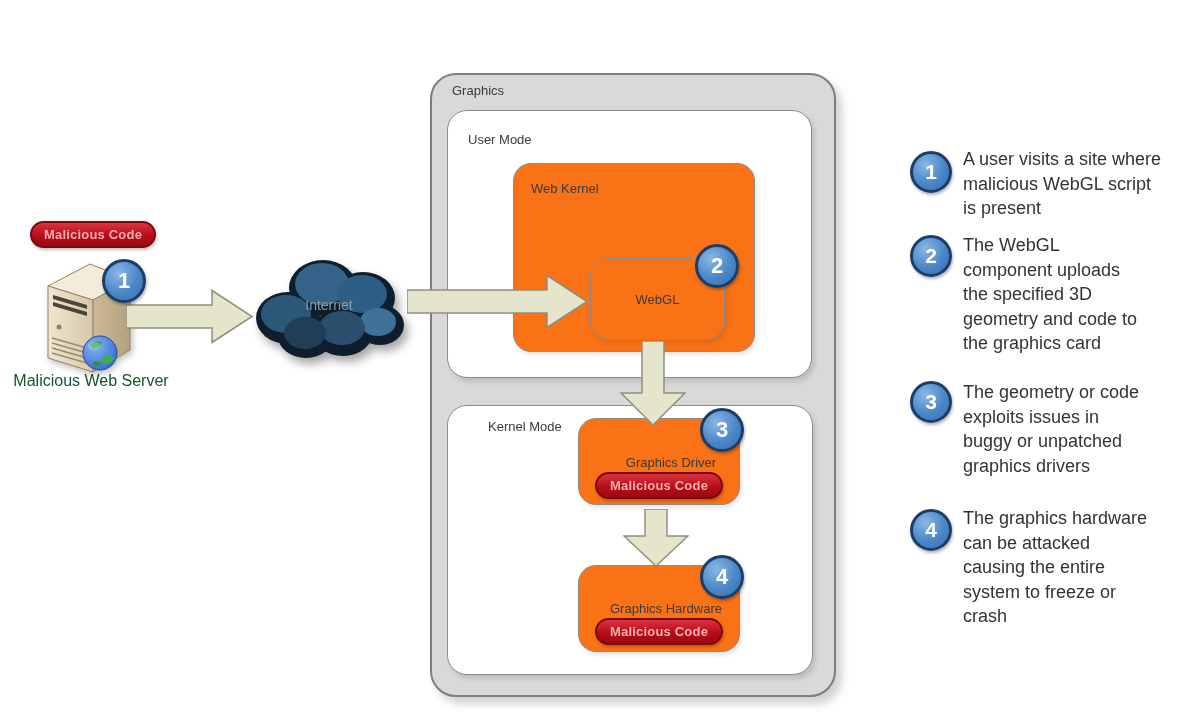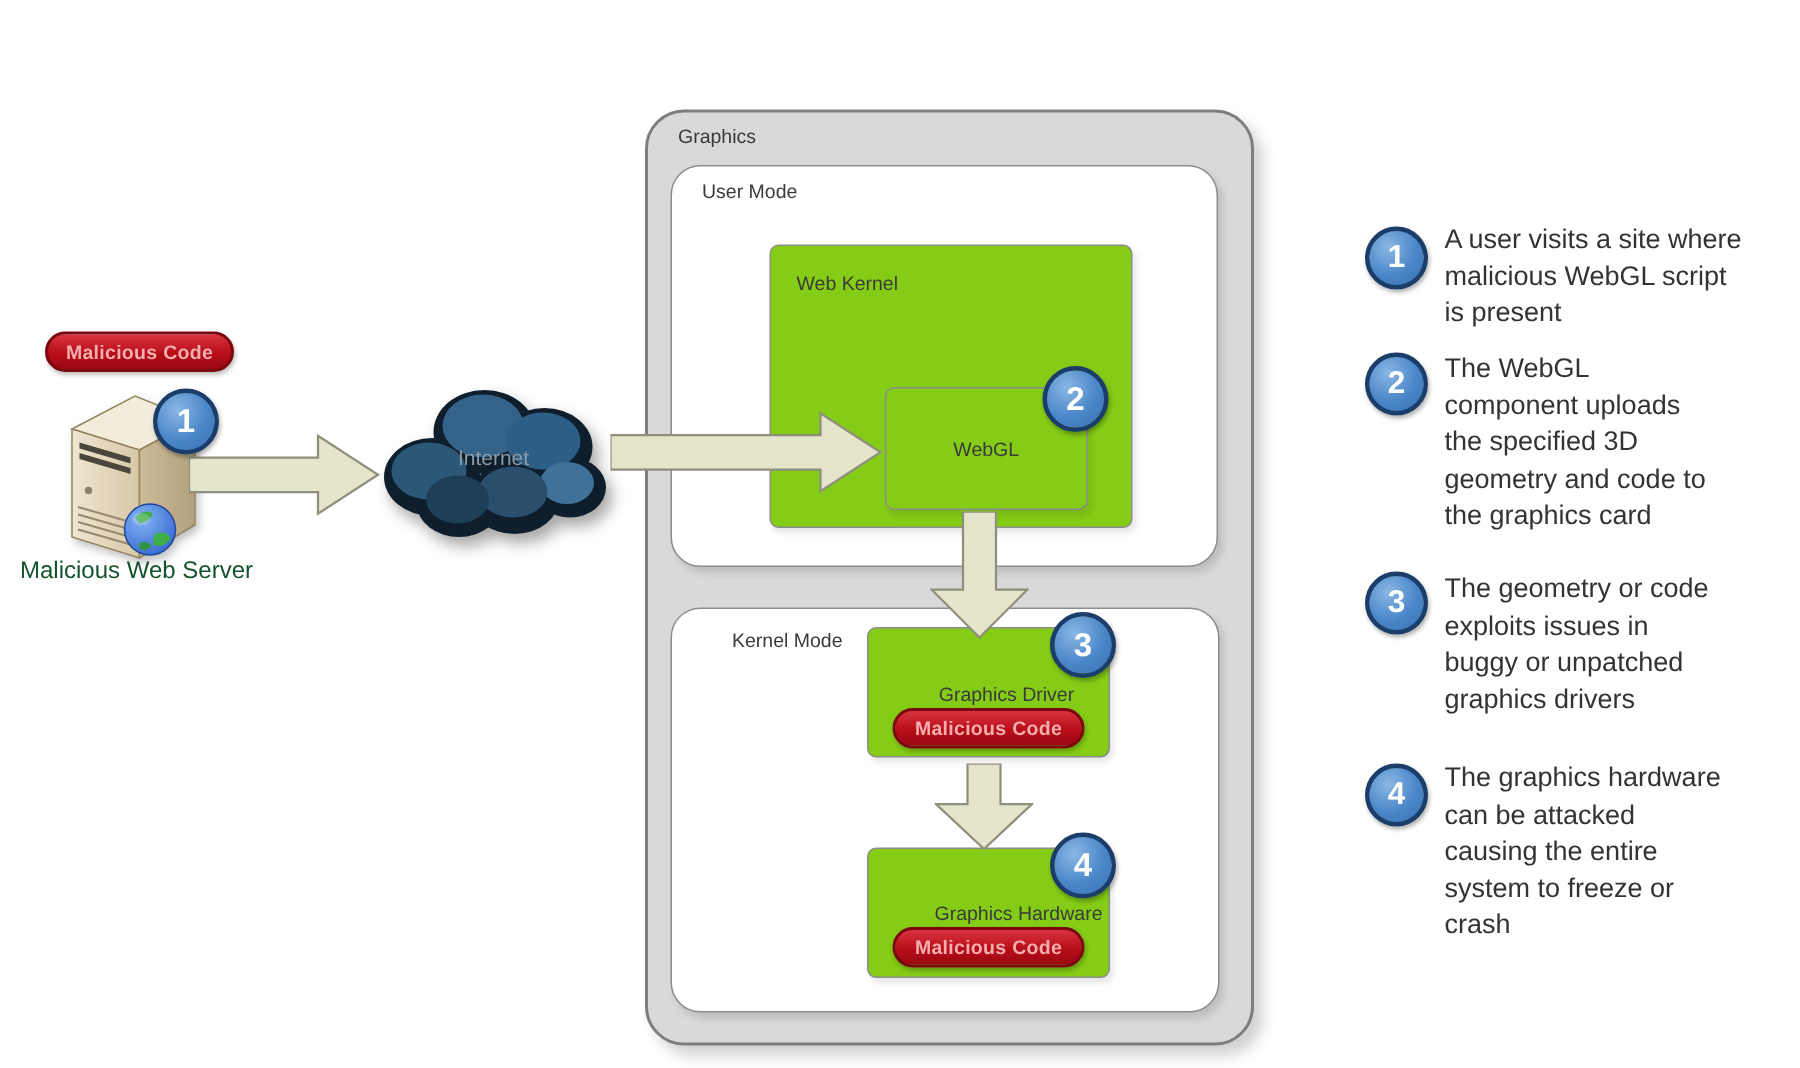--- a/index.html
+++ b/index.html
@@ -18,22 +18,22 @@
     box-shadow:6px 7px 9px rgba(0,0,0,0.18); z-index:1; box-sizing:border-box;
   }
   .mode-box {
     position:absolute; background:#ffffff; border:1.5px solid #8c8c8c;
     border-radius:20px; box-shadow:3px 4px 5px rgba(0,0,0,0.12);
     z-index:2; box-sizing:border-box;
   }
   .user-mode  { left:447px; top:110px; width:365px; height:268px; }
   .kernel-mode{ left:447px; top:405px; width:366px; height:270px; }
   .inner-box {
-    position:absolute; background:#84cc16; border:1.5px solid #8c8c8c;
-    border-radius:6px; z-index:3; box-sizing:border-box;
+    position:absolute; background:#f97316; border:1.5px solid #8c8c8c;
+    border-radius:18px; z-index:3; box-sizing:border-box;
     box-shadow:2px 3px 4px rgba(0,0,0,0.10);
   }
   .web-browser { left:513px; top:163px; width:242px; height:189px; }
   .webgl-box   { left:590px; top:258px; width:135px; height:82px;
                  display:flex; align-items:center; justify-content:center; }
   .gd-box { left:578px; top:418px; width:162px; height:87px; }
   .gh-box { left:578px; top:565px; width:162px; height:87px; }
   .box-label { position:absolute; font-size:13px; color:#3a3a3a; z-index:10; }
   .label-center { text-align:center; }
   .center-label { font-size:13px; color:#3a3a3a; }
@@ -73,38 +73,38 @@
 </head>
 <body>
 
 <div class="canvas">
 
 
   <div class="computer-box"></div>
   <div class="box-label" style="left:452px;top:83px;">Graphics</div>
 
   <div class="mode-box user-mode"></div>
-  <div class="box-label" style="left:468px;top:120px;">User Mode</div>
+  <div class="box-label" style="left:468px;top:132px;">User Mode</div>
 
   <div class="inner-box web-browser"></div>
   <div class="box-label" style="left:531px;top:181px;">Web Kernel</div>
 
   <div class="inner-box webgl-box">
     <span class="center-label">WebGL</span>
   </div>
 
   <div class="mode-box kernel-mode"></div>
   <div class="box-label" style="left:468px;top:419px;margin-left:20px;">Kernel Mode</div>
 
   <div class="inner-box gd-box"></div>
   <div class="box-label label-center" style="left:578px;top:455px;width:186px;">Graphics Driver</div>
   <div class="mal-pill" style="left:595px;top:472px;width:128px;">Malicious Code</div>
 
   <div class="inner-box gh-box"></div>
-  <div class="box-label label-center" style="left:591px;top:601px;width:176px;">Graphics Hardware</div>
+  <div class="box-label label-center" style="left:578px;top:601px;width:176px;">Graphics Hardware</div>
   <div class="mal-pill" style="left:595px;top:618px;width:128px;">Malicious Code</div>
 
   <svg class="arrow" style="left:126px;top:289px;" width="128" height="55" viewBox="0 0 128 55">
     <polygon points="0,16 86,16 86,1.5 126,27.5 86,53.5 86,39 0,39" fill="#e4e5cb" stroke="#8f8f7d" stroke-width="1.5"></polygon>
   </svg>
   <svg class="arrow" style="left:407px;top:274px;" width="182" height="55" viewBox="0 0 182 55">
     <polygon points="0,16 140,16 140,1.5 180,27.5 140,53.5 140,39 0,39" fill="#e4e5cb" stroke="#8f8f7d" stroke-width="1.5"></polygon>
   </svg>
   <svg class="arrow" style="left:620px;top:341px;" width="66" height="85" viewBox="0 0 66 85">
     <polygon points="22,0 44,0 44,52 65,52 33,84 1,52 22,52" fill="#e4e5cb" stroke="#8f8f7d" stroke-width="1.5"></polygon>

